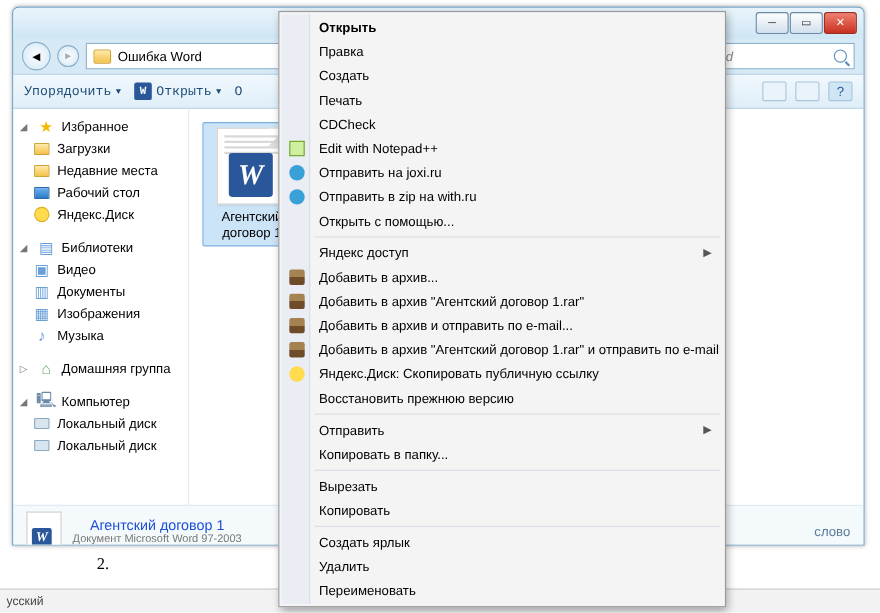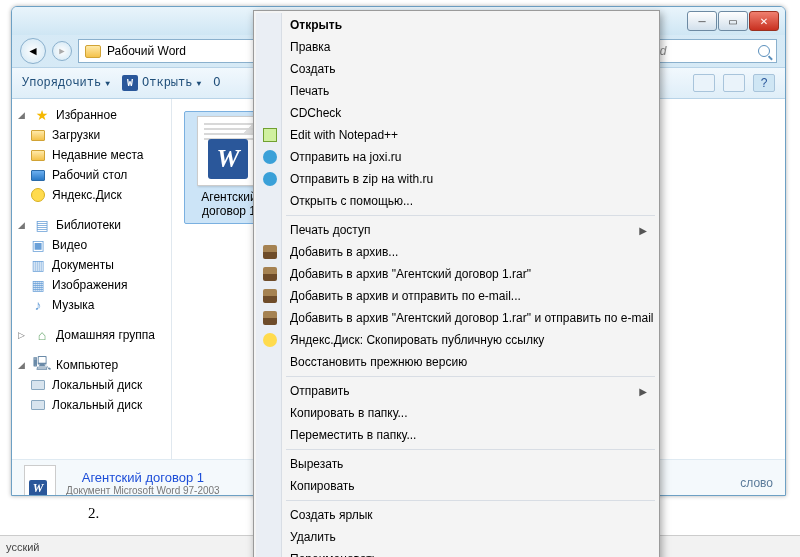--- a/index.html
+++ b/index.html
@@ -95,21 +95,21 @@
 
   <div class="addr-row">
     <div class="nav-back">
         <span>◄</span>
       </div>
     <div class="nav-back small">
         <span style="font-size:9px;color:#aaa">►</span>
       </div>
     <div class="addr-bar">
       <span class="folder-ico"></span>
-      <span>Рабочий Word</span>
+      <span>Ошибка Word</span>
     </div>
     <div class="search-box">
       <span>ord</span>
       <span class="mag"></span>
     </div>
   </div>
 
   <div class="toolbar">
     <div class="tb-btn">
         <span>Упорядочить</span>
@@ -273,21 +273,21 @@
       <span class="ctx-ico">
         <span class="joxi-ico"></span>
       </span>
       <span>Отправить в zip на with.ru</span>
     </div>
   <div class="ctx-item">
       <span>Открыть с помощью...</span>
     </div>
   <div class="ctx-sep"></div>
   <div class="ctx-item">
-      <span>Печать доступ</span>
+      <span>Яндекс доступ</span>
       <span class="ctx-sub">▶</span>
     </div>
   <div class="ctx-item">
       <span class="ctx-ico">
         <span class="rar-ico"></span>
       </span>
       <span>Добавить в архив...</span>
     </div>
   <div class="ctx-item">
       <span class="ctx-ico">
@@ -316,23 +316,20 @@
   <div class="ctx-item">
       <span>Восстановить прежнюю версию</span>
     </div>
   <div class="ctx-sep"></div>
   <div class="ctx-item">
       <span>Отправить</span>
       <span class="ctx-sub">▶</span>
     </div>
   <div class="ctx-item">
       <span>Копировать в папку...</span>
-    </div>
-  <div class="ctx-item">
-      <span>Переместить в папку...</span>
     </div>
   <div class="ctx-sep"></div>
   <div class="ctx-item">
       <span>Вырезать</span>
     </div>
   <div class="ctx-item">
       <span>Копировать</span>
     </div>
   <div class="ctx-sep"></div>
   <div class="ctx-item">

